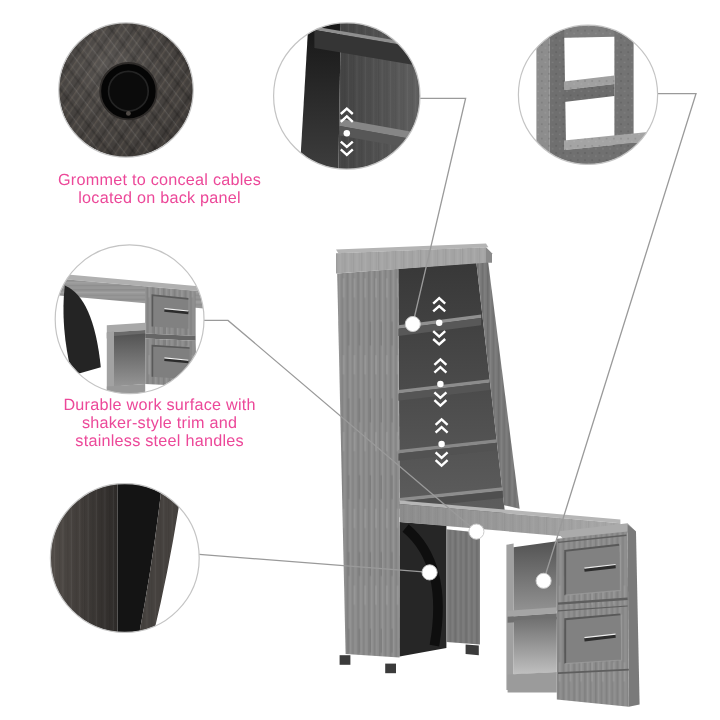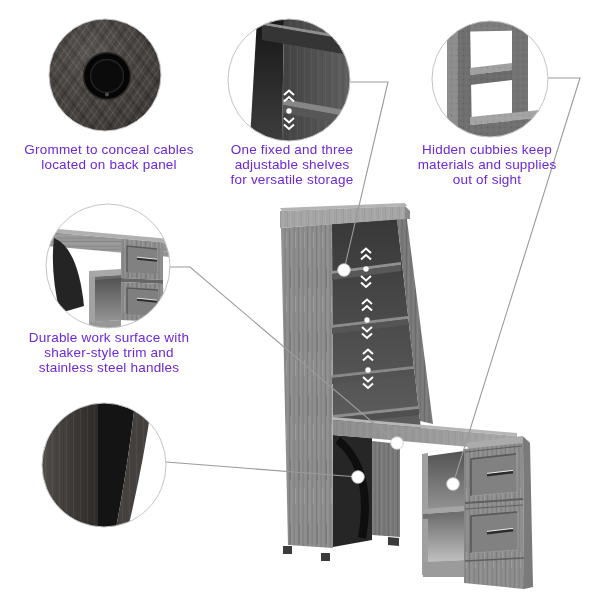--- a/index.html
+++ b/index.html
@@ -1,20 +1,20 @@
 <!DOCTYPE html>
 <html><head>
 <meta charset="utf-8">
 <style>
   html,body{margin:0;padding:0;background:#ffffff;}
   .stage{position:relative;width:600px;height:600px;background:#ffffff;overflow:hidden;
          font-family:"Liberation Sans", sans-serif;}
   .stage svg{position:absolute;left:0;top:0;}
   .caption{position:absolute;white-space:pre;text-align:center;
-           font-size:13.5px;line-height:15px;letter-spacing:.2px;color:#6d28d9;}
+           font-size:13.5px;line-height:15px;letter-spacing:.2px;color:#ec4899;margin-left:24px;}
   .caption.tall{line-height:16.5px;}
 </style>
 </head>
 <body>
 
 <div class="stage">
 
 <svg width="600" height="600" viewBox="0 0 600 600">
   <defs>
 
@@ -342,22 +342,16 @@
       <path d="M98,403 L135,403 Q128,465 116,528 L98,528 Z" fill="#141414"></path>
       <path d="M135,403 L152,403 Q142,470 128,528 L116,528 Q128,465 135,403 Z" fill="#46423f"></path>
       <path d="M135,403 L152,403 Q142,470 128,528 L116,528 Q128,465 135,403 Z" fill="url(#gvt)" opacity="0.5"></path>
     </g>
     <circle cx="104" cy="465" r="62" fill="none" stroke="#c4c4c4" stroke-width="1"></circle>
   </g>
 </svg>
 
   <div class="caption" style="left:19px; top:142px; width:180px;">Grommet to conceal cables
 located on back panel</div>
-  <div class="caption" style="left:202px; top:142px; width:180px;">One fixed and three
-adjustable shelves
-for versatile storage</div>
-  <div class="caption" style="left:397px; top:142px; width:180px;">Hidden cubbies keep
-materials and supplies
-out of sight</div>
   <div class="caption" style="left:19px; top:330px; width:180px;">Durable work surface with
 shaker-style trim and
 stainless steel handles</div>
 </div>
 
 </body></html>

